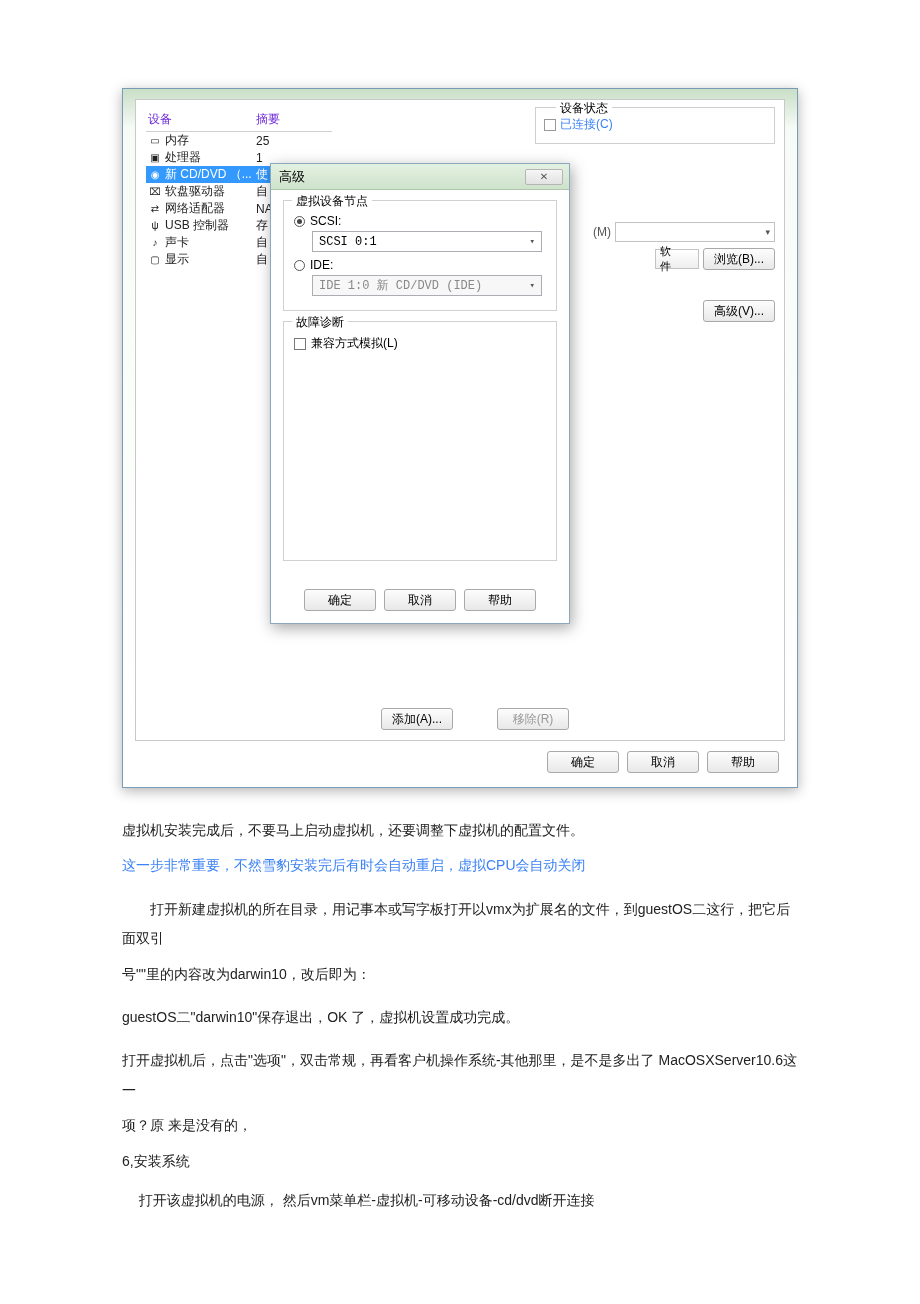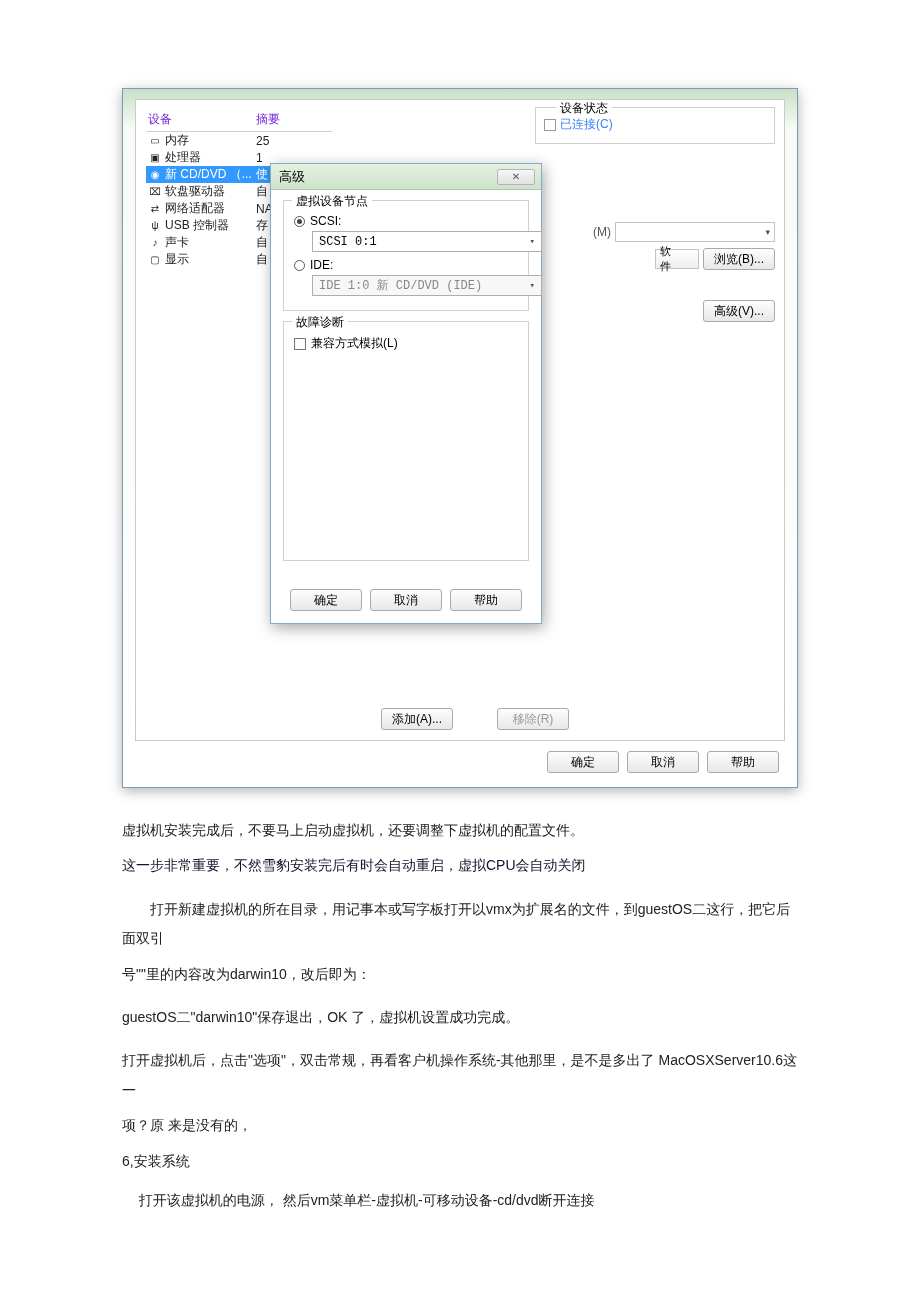--- a/index.html
+++ b/index.html
@@ -156,21 +156,21 @@
   display: flex;
   gap: 8px;
   justify-content: flex-end;
   padding: 10px 6px 2px 0;
 }
 
 .adv-dialog {
   position: absolute;
   left: 268px;
   top: 161px;
-  width: 272px;
+  width: 300px;
   border: 1px solid #8aa8c0;
   background: #fff;
   box-shadow: 2px 4px 14px rgba(0,0,0,.35);
 }
 .adv-title {
   height: 26px;
   background: linear-gradient(to bottom,#e4f1e1,#cee3cb);
   border-bottom: 1px solid #b0c7ad;
   display: flex;
   align-items: center;
@@ -232,21 +232,21 @@
   padding: 8px 0 12px 0;
 }
 
 .article {
   padding: 28px 122px 60px 122px;
   font-size: 14px;
   line-height: 2.1;
   color: #222;
 }
 .article p { margin-bottom: 6px; }
-.red { color: #0f172a; }
+.red { color: #3b82f6; }
 .indent { text-indent: 2em; }
 </style>
 </head>
 <body>
 
 <div class="screenshot-wrap">
   <div class="main-dialog">
     <div class="dialog-body">
       <div class="inner-panel">
         <div class="device-table">

